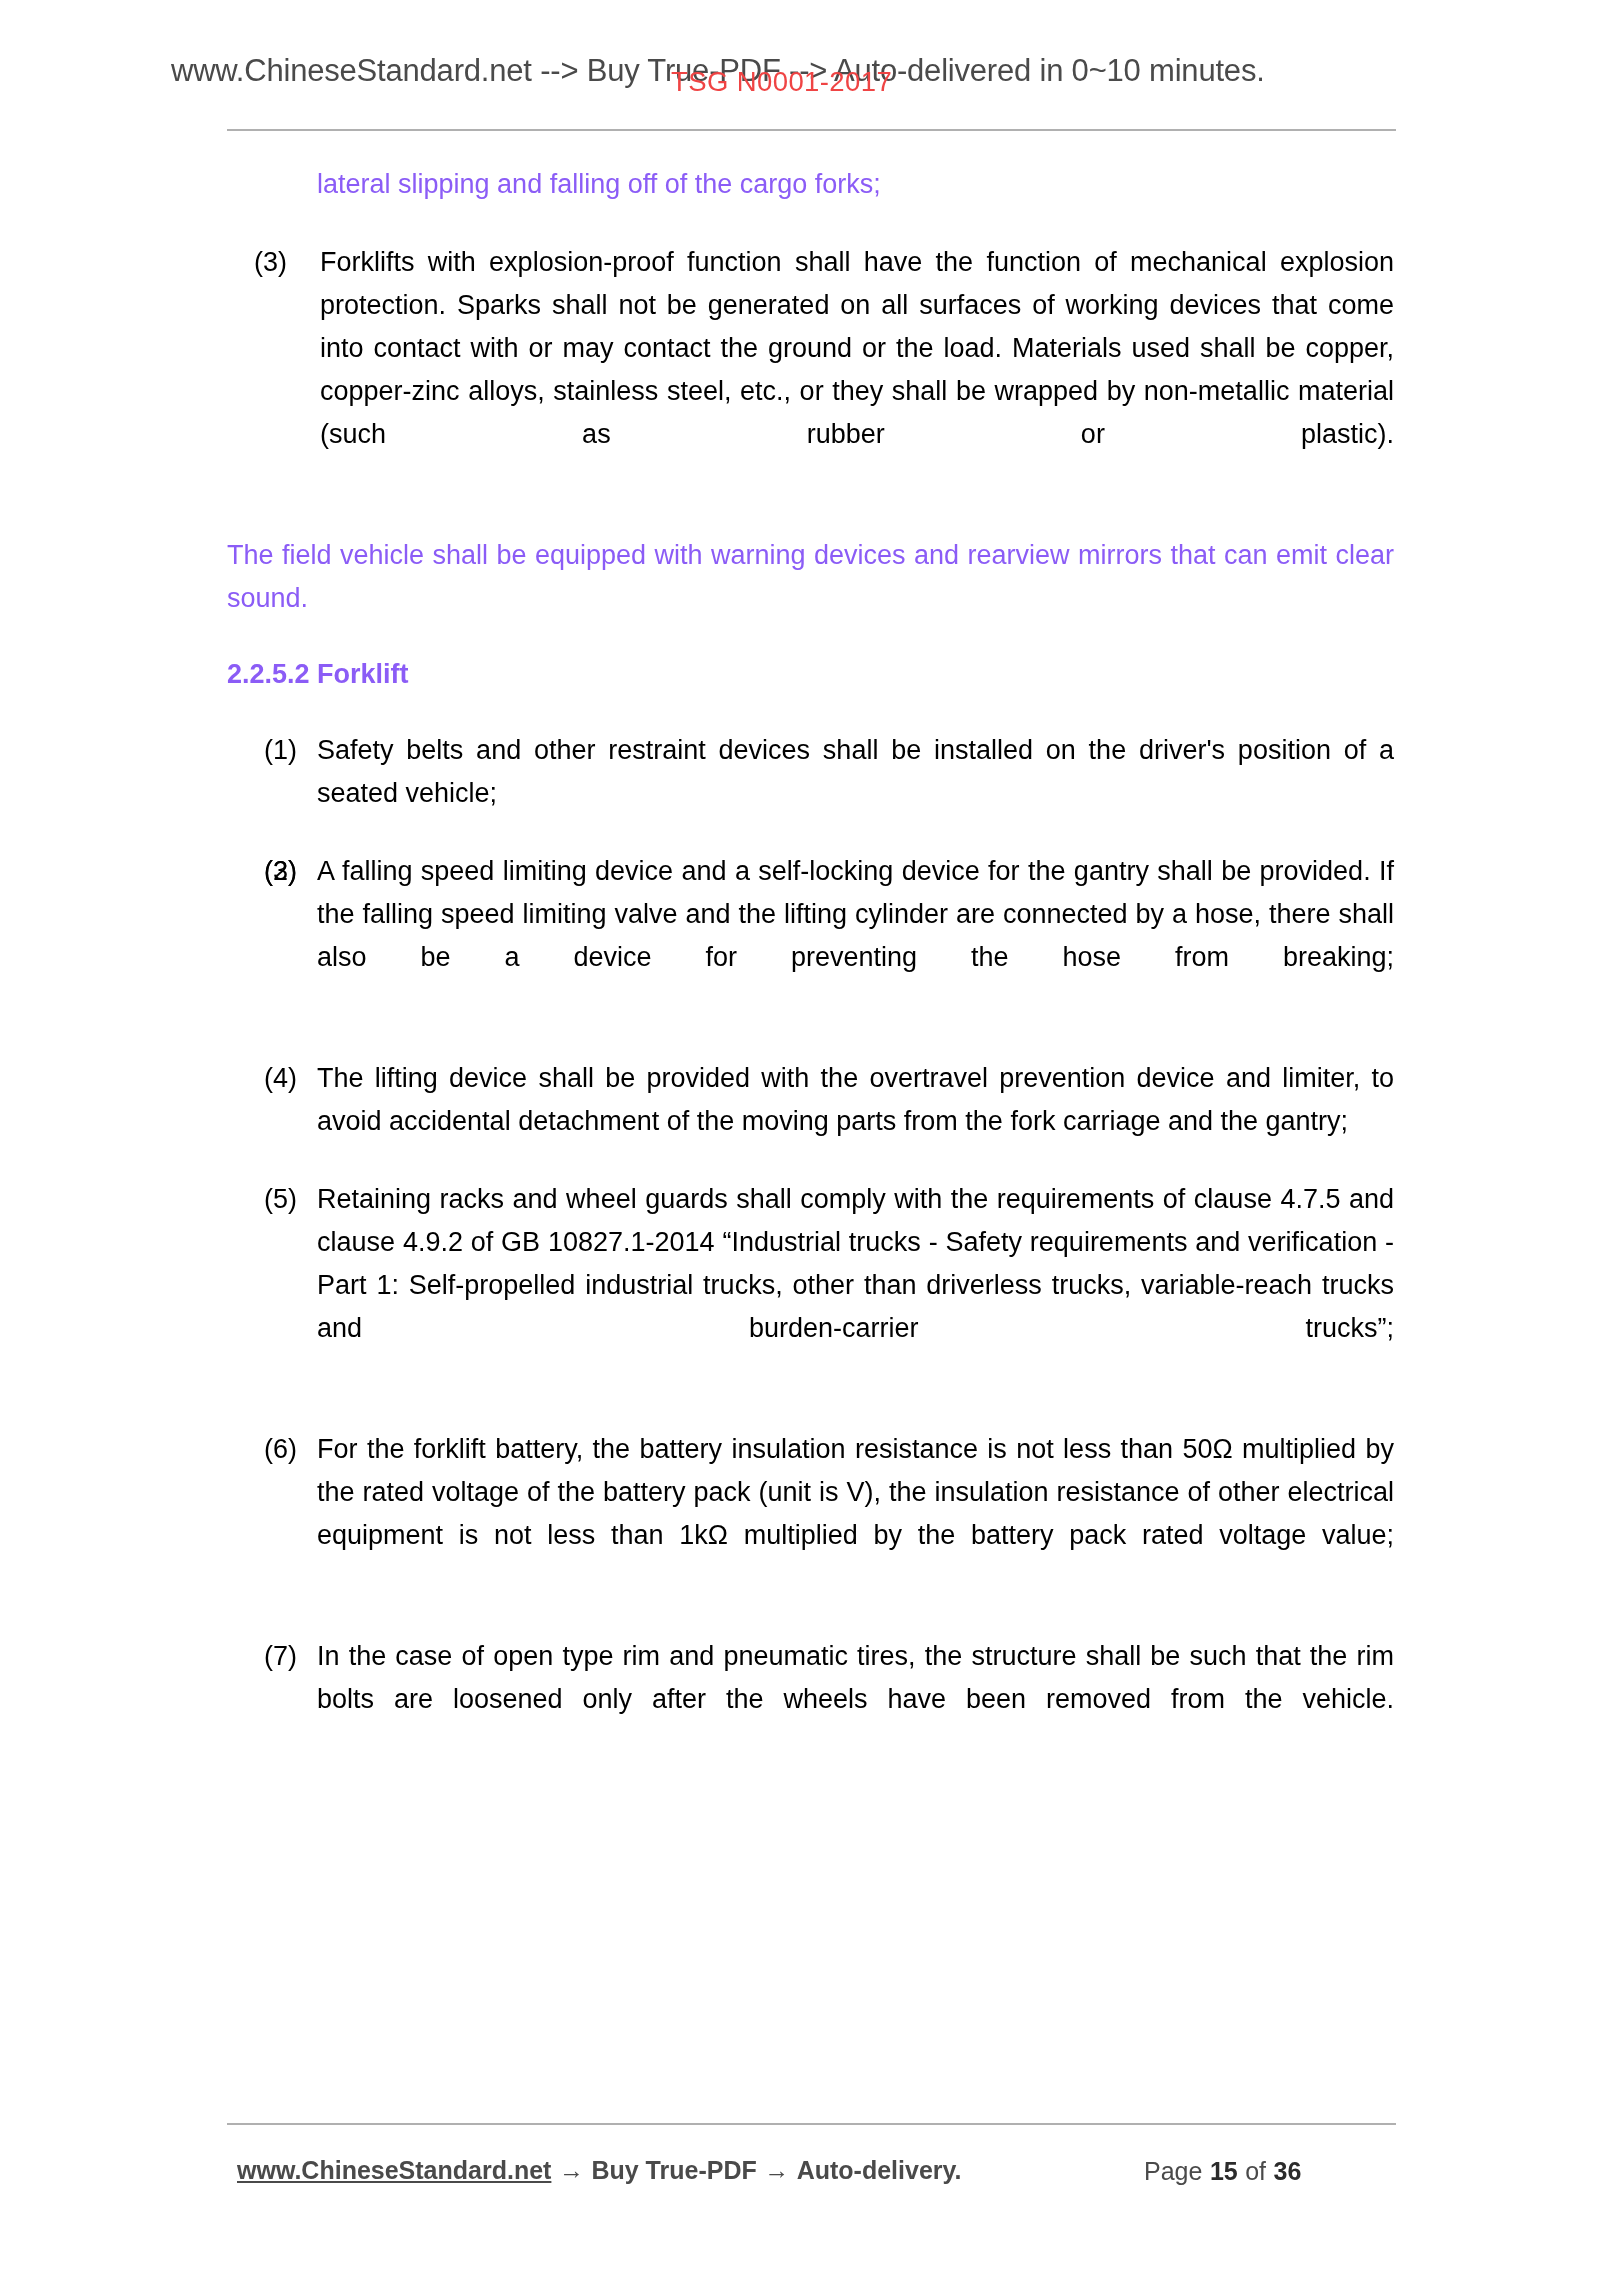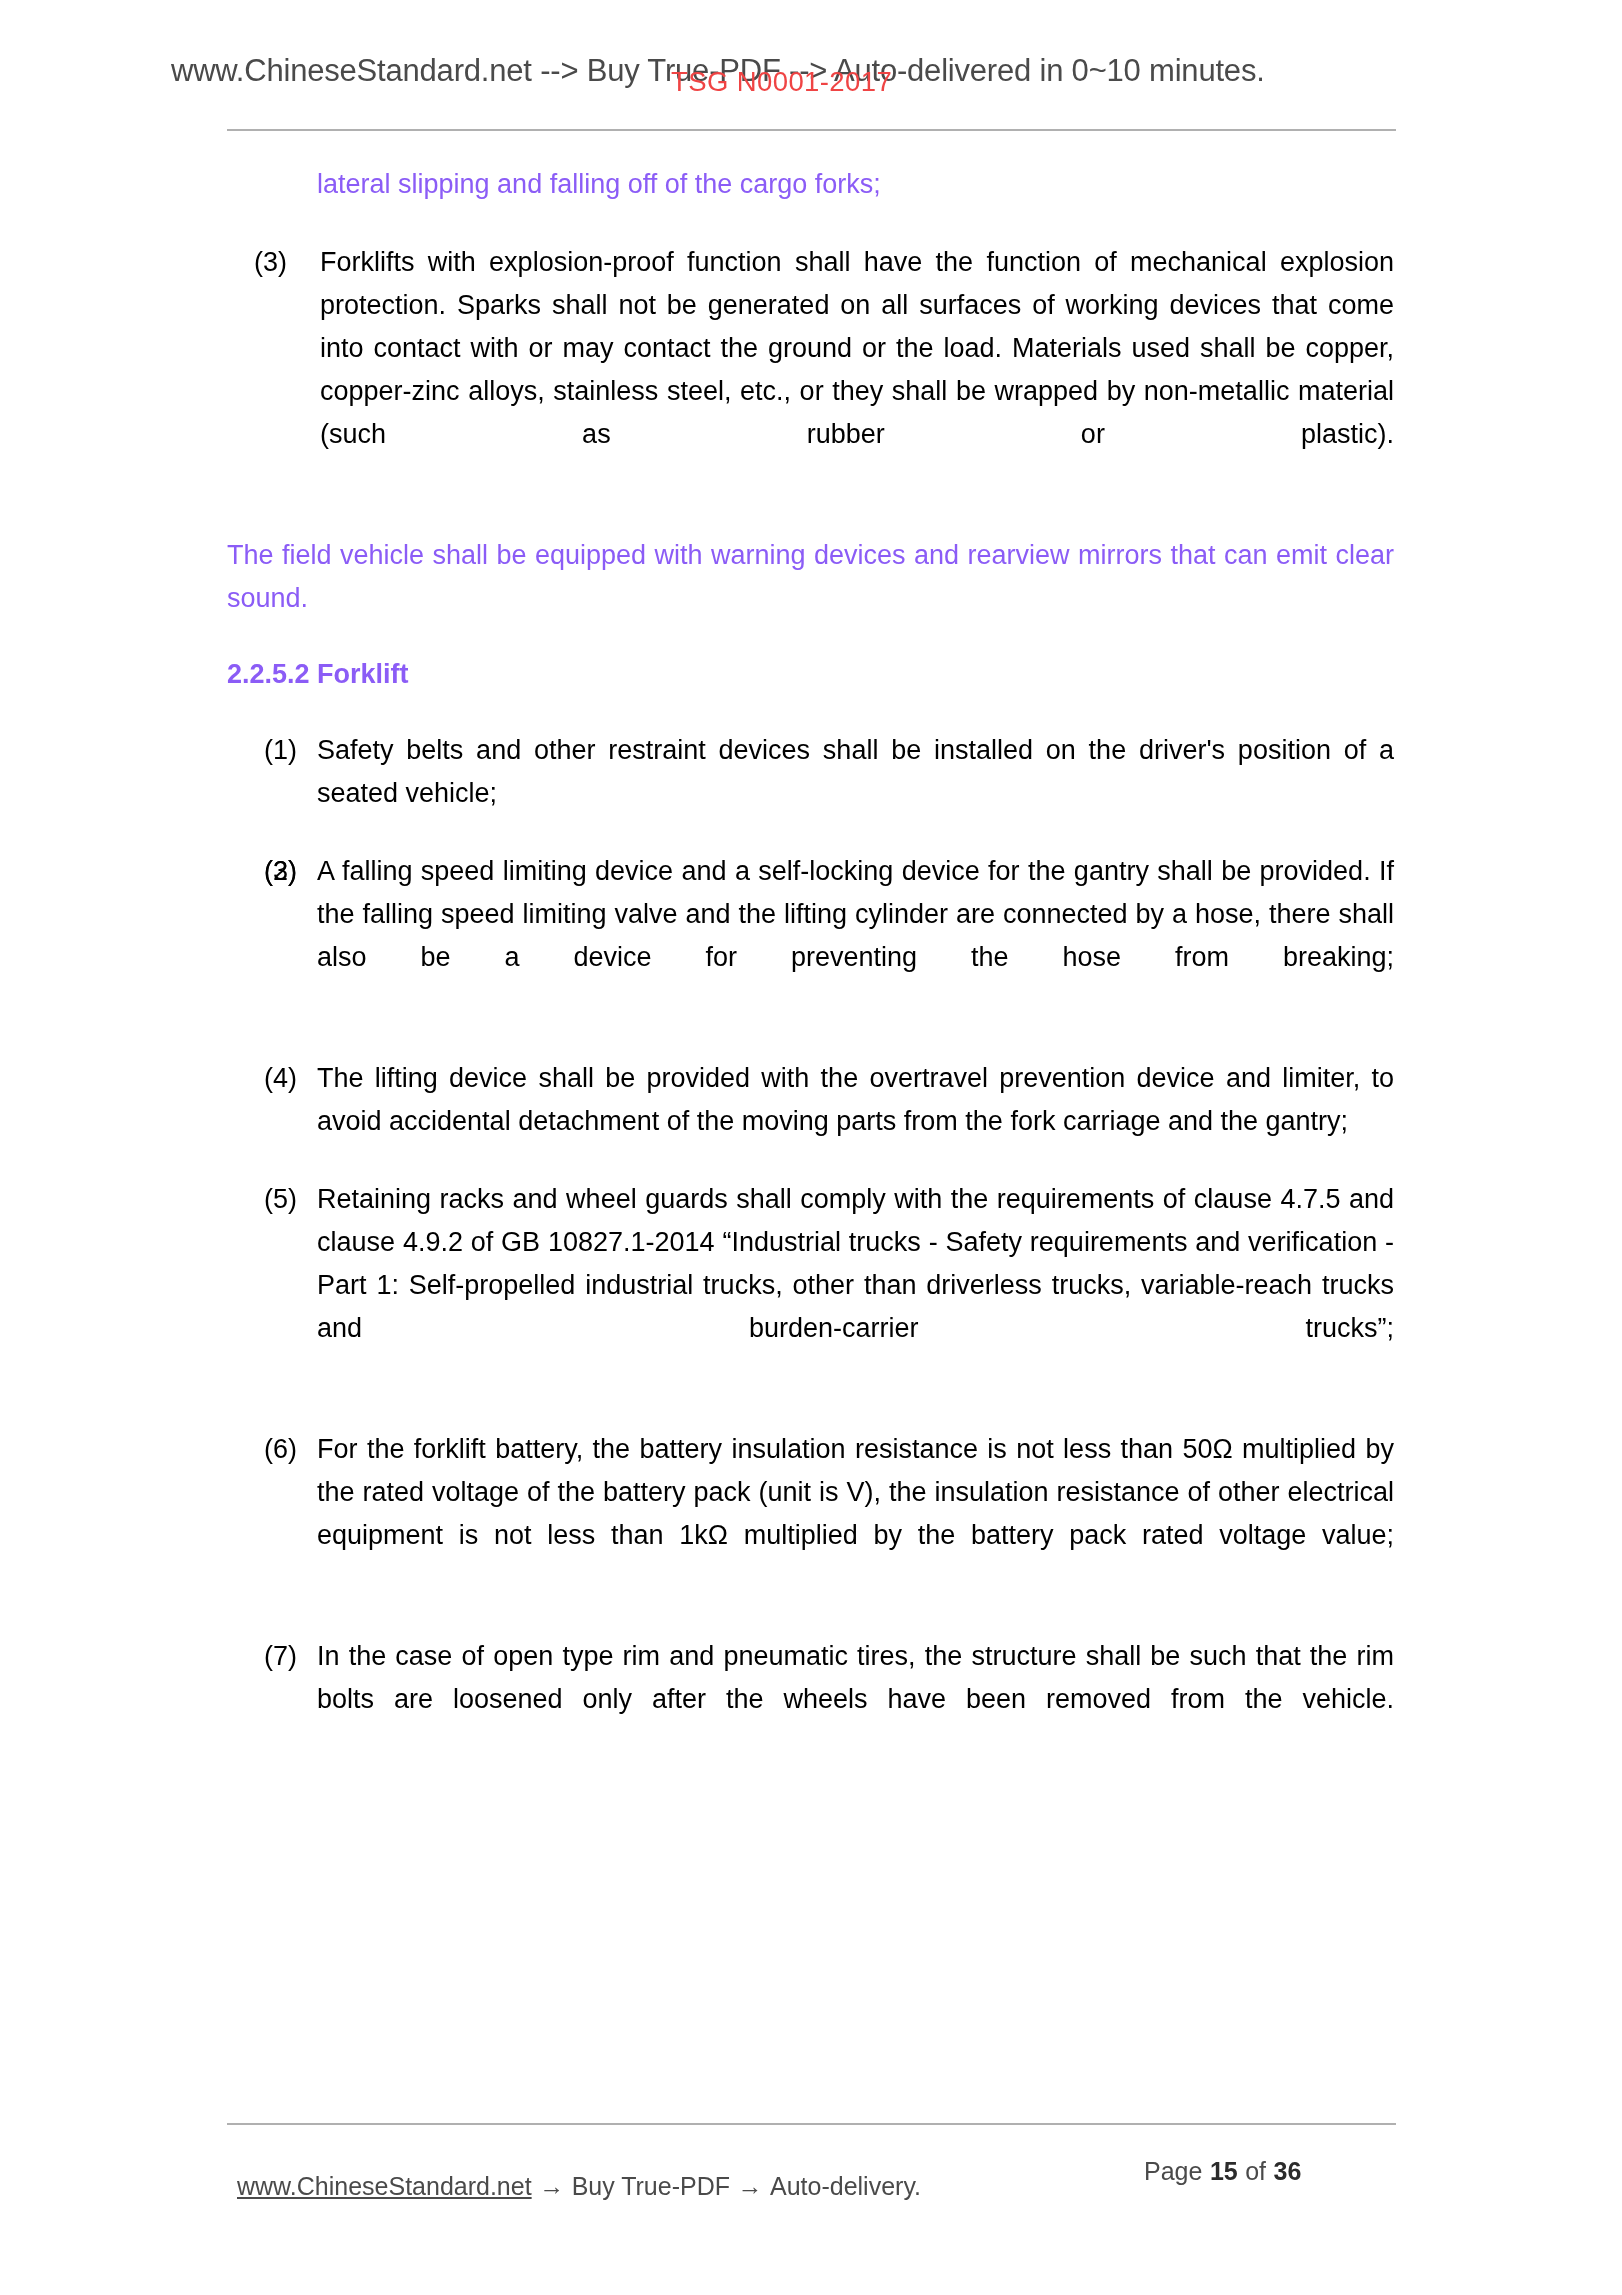--- a/index.html
+++ b/index.html
@@ -117,21 +117,22 @@
     top: 2156px;
     width: 1169px;
     height: 42px;
     font-size: 25px;
     color: #4a4a4a;
     white-space: nowrap;
   }
   .footer-left {
     position: absolute;
     left: 10px;
-    top: 16px;
+    top: 0;
+    font-weight: bold;
   }
   .footer-link {
     text-decoration: underline;
     color: #4a4a4a;
   }
   .footer-right {
     position: absolute;
     left: 917px;
     top: 1px;
     color: #4a4a4a;

